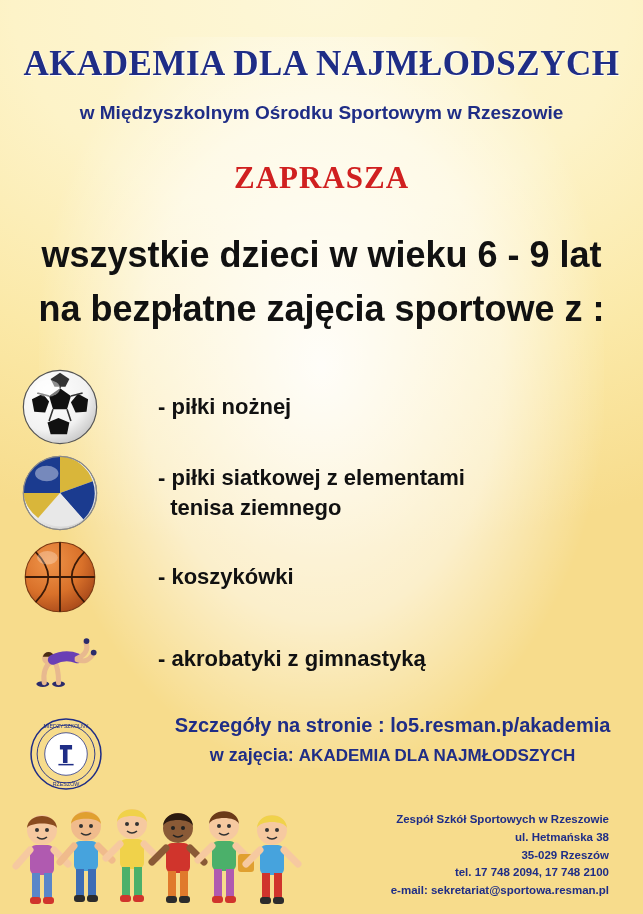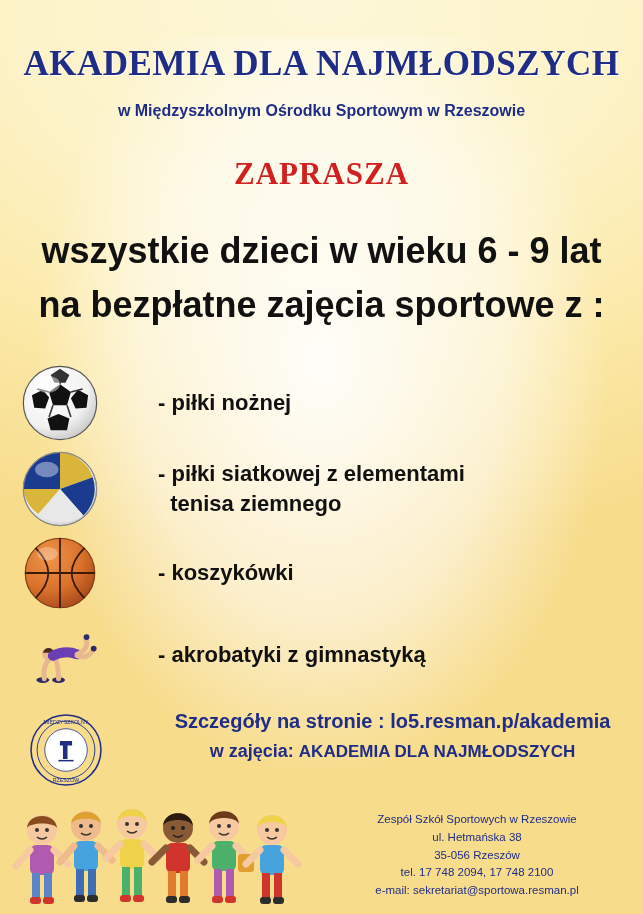--- a/index.html
+++ b/index.html
@@ -47,21 +47,21 @@
     font-family: "Liberation Serif", serif;
     font-weight: bold;
     font-size: 35px;
     letter-spacing: 0.5px;
     color: #1f2d86;
     text-shadow: 1px 1px 0 rgba(255,255,255,0.9);
   }
   .subtitle {
     text-align: center;
     margin: 18px 0 16px 0;
-    font-size: 16px;
+    font-size: 19px;
     font-weight: bold;
     color: #1f2d86;
   }
   .zaprasza {
     text-align: center;
     margin: 36px 0 0 0;
     font-family: "Liberation Serif", serif;
     font-size: 31px;
     font-weight: bold;
     color: #d02020;
@@ -150,26 +150,26 @@
   .footer {
     position: absolute;
     left: 0;
     right: 0;
     bottom: 0;
     height: 122px;
     z-index: 3;
   }
   .footer-address {
     position: absolute;
-    right: 26px;
+    right: 34px;
     bottom: 14px;
     width: 280px;
-    text-align: center;
+    text-align: right;
     font-size: 11.5px;
-    font-weight: normal;
+    font-weight: bold;
     color: #1f2d86;
     line-height: 1.55;
   }
   .kids {
     position: absolute;
     left: 6px;
     bottom: 0;
     width: 330px;
     height: 118px;
   }
@@ -402,18 +402,18 @@
           <rect x="267" y="101" width="11" height="7" rx="3" fill="#2c2c2c"></rect>
           <path d="M254 54 L240 68" stroke="#f6c9a0" stroke-width="7" stroke-linecap="round"></path>
           <path d="M278 54 L292 68" stroke="#f6c9a0" stroke-width="7" stroke-linecap="round"></path>
         </g>
       </svg>
     </span>
 
     <div class="footer-address">
       <div>Zespół Szkół Sportowych w Rzeszowie</div>
       <div>ul. Hetmańska 38</div>
-      <div>35-056 Rzeszów</div>
+      <div>35-029 Rzeszów</div>
       <div>tel. 17 748 2094, 17 748 2100</div>
       <div>e-mail: sekretariat@sportowa.resman.pl</div>
     </div>
   </div>
 </div>
 
 </body></html>

